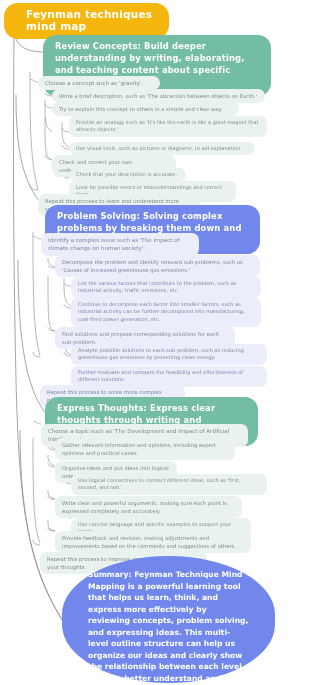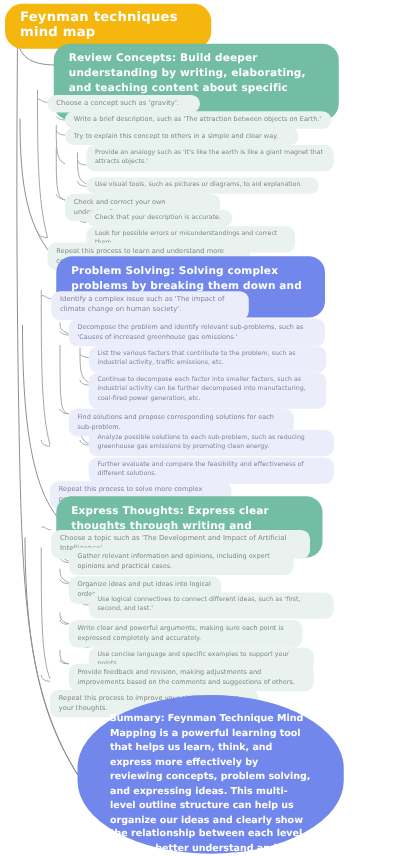--- a/index.html
+++ b/index.html
@@ -33,21 +33,21 @@
     position: absolute;
     z-index: 2;
     box-sizing: border-box;
   }
 
   
   .root-node {
     left: 4px;
     top: 3px;
     width: 165px;
-    padding: 6px 10px 7px 12px;
+    padding: 6px 10px 7px 22px;
     background: #f5b60d;
     border-radius: 14px;
     color: #ffffff;
     font-size: 10.5px;
     font-weight: 700;
     letter-spacing: 0.2px;
     line-height: 1.1;
   }
 
   

